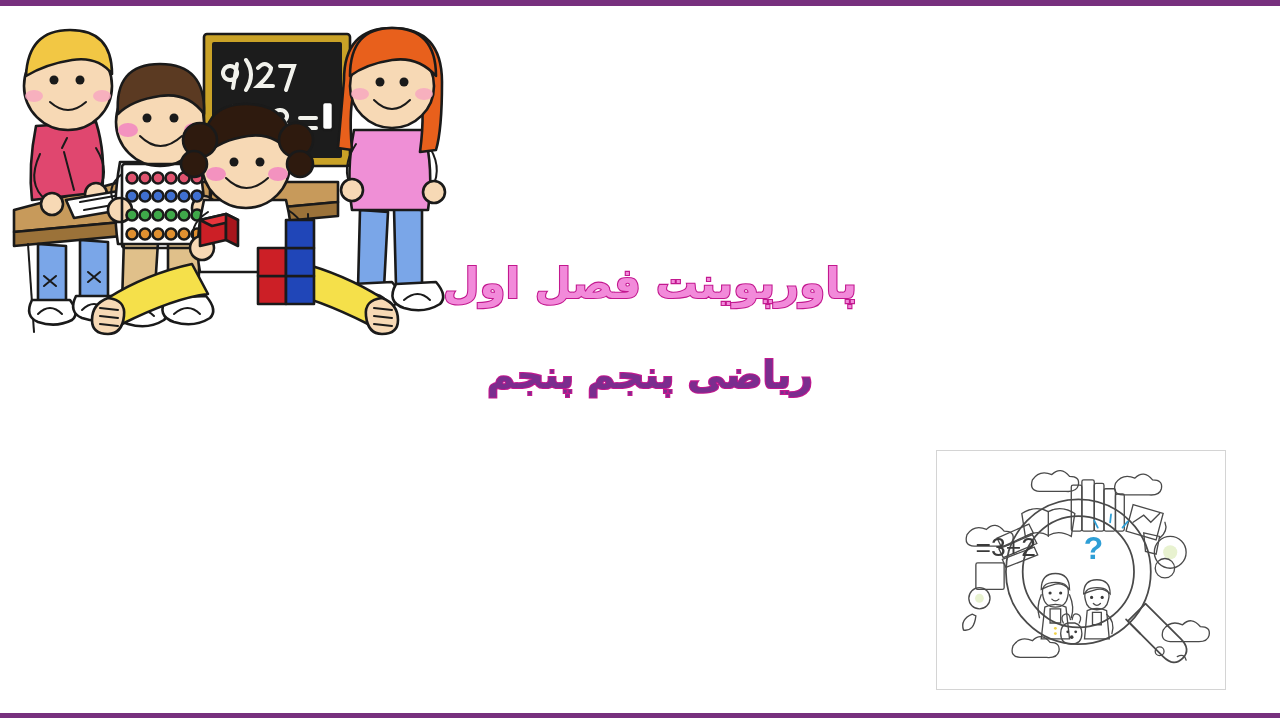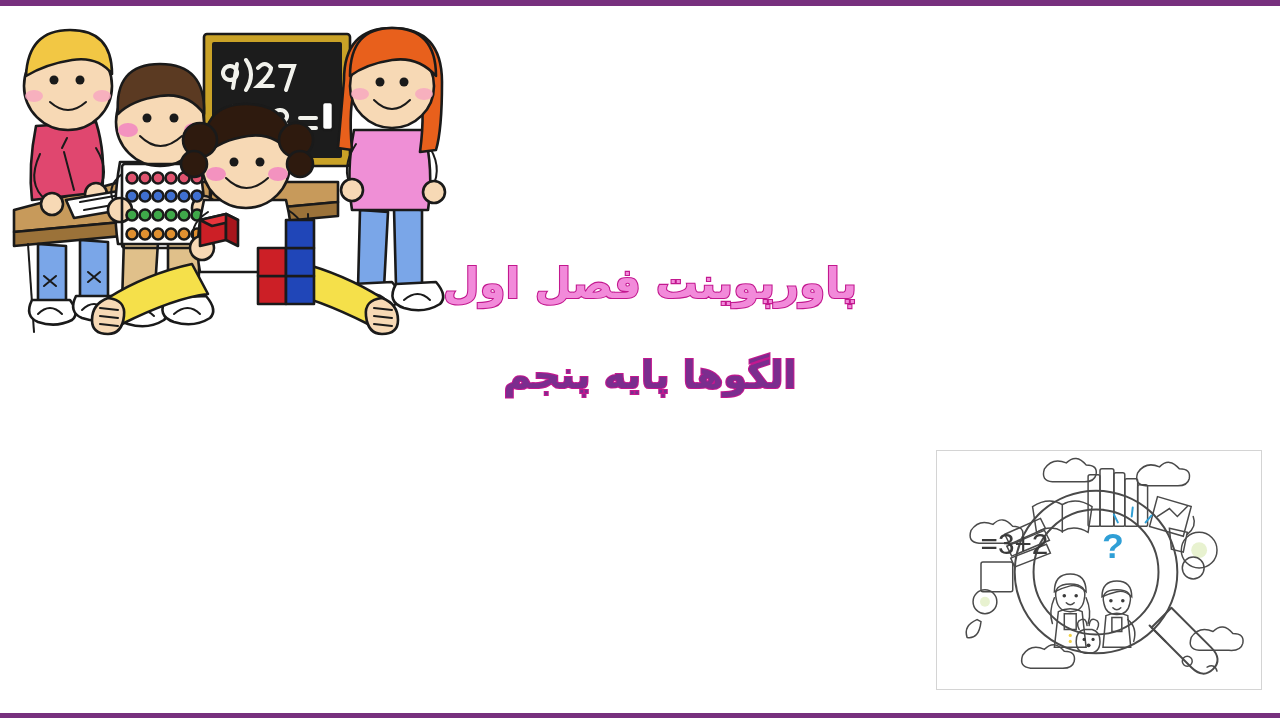--- a/index.html
+++ b/index.html
@@ -72,21 +72,21 @@
     width: 442px;
     height: 322px;
   }
   .classroom svg { display: block; width: 100%; height: 100%; }
 
   
   .magnifier-frame {
     position: absolute;
     left: 936px;
     top: 450px;
-    width: 326px;
+    width: 290px;
     height: 240px;
     background: #ffffff;
     border: 1px solid #d4d4d4;
     box-sizing: border-box;
     overflow: hidden;
   }
   .magnifier-frame svg { display: block; width: 100%; height: 100%; }
 </style>
 </head>
 <body>
@@ -297,21 +297,21 @@
           <path d="M278 262 l28 0 l0 28 l-28 0 Z" fill="#2046b8" class="ol"></path>
           <path d="M278 234 l28 0 l0 28 l-28 0 Z" fill="#2046b8" class="ol"></path>
           <path d="M278 206 l28 0 l0 28 l-28 0 Z" fill="#2046b8" class="ol"></path>
         </g>
       </g>
     </svg>
   </div>
 
   <div class="title-block">
     <div class="title-line l1">پاورپوینت فصل اول</div>
-    <div class="title-line l2">الگوها پایه پنجم</div>
+    <div class="title-line l2">ریاضی پنجم پنجم</div>
   </div>
 
   <div class="magnifier-frame">
     <svg viewBox="0 0 326 240" xmlns="http://www.w3.org/2000/svg">
       <defs>
         <style>
           .sk { stroke:#4a4a4a; stroke-width:2; fill:none; stroke-linejoin:round; stroke-linecap:round; }
           .sk1 { stroke:#4a4a4a; stroke-width:1.5; fill:none; stroke-linecap:round; }
         </style>
       </defs>

